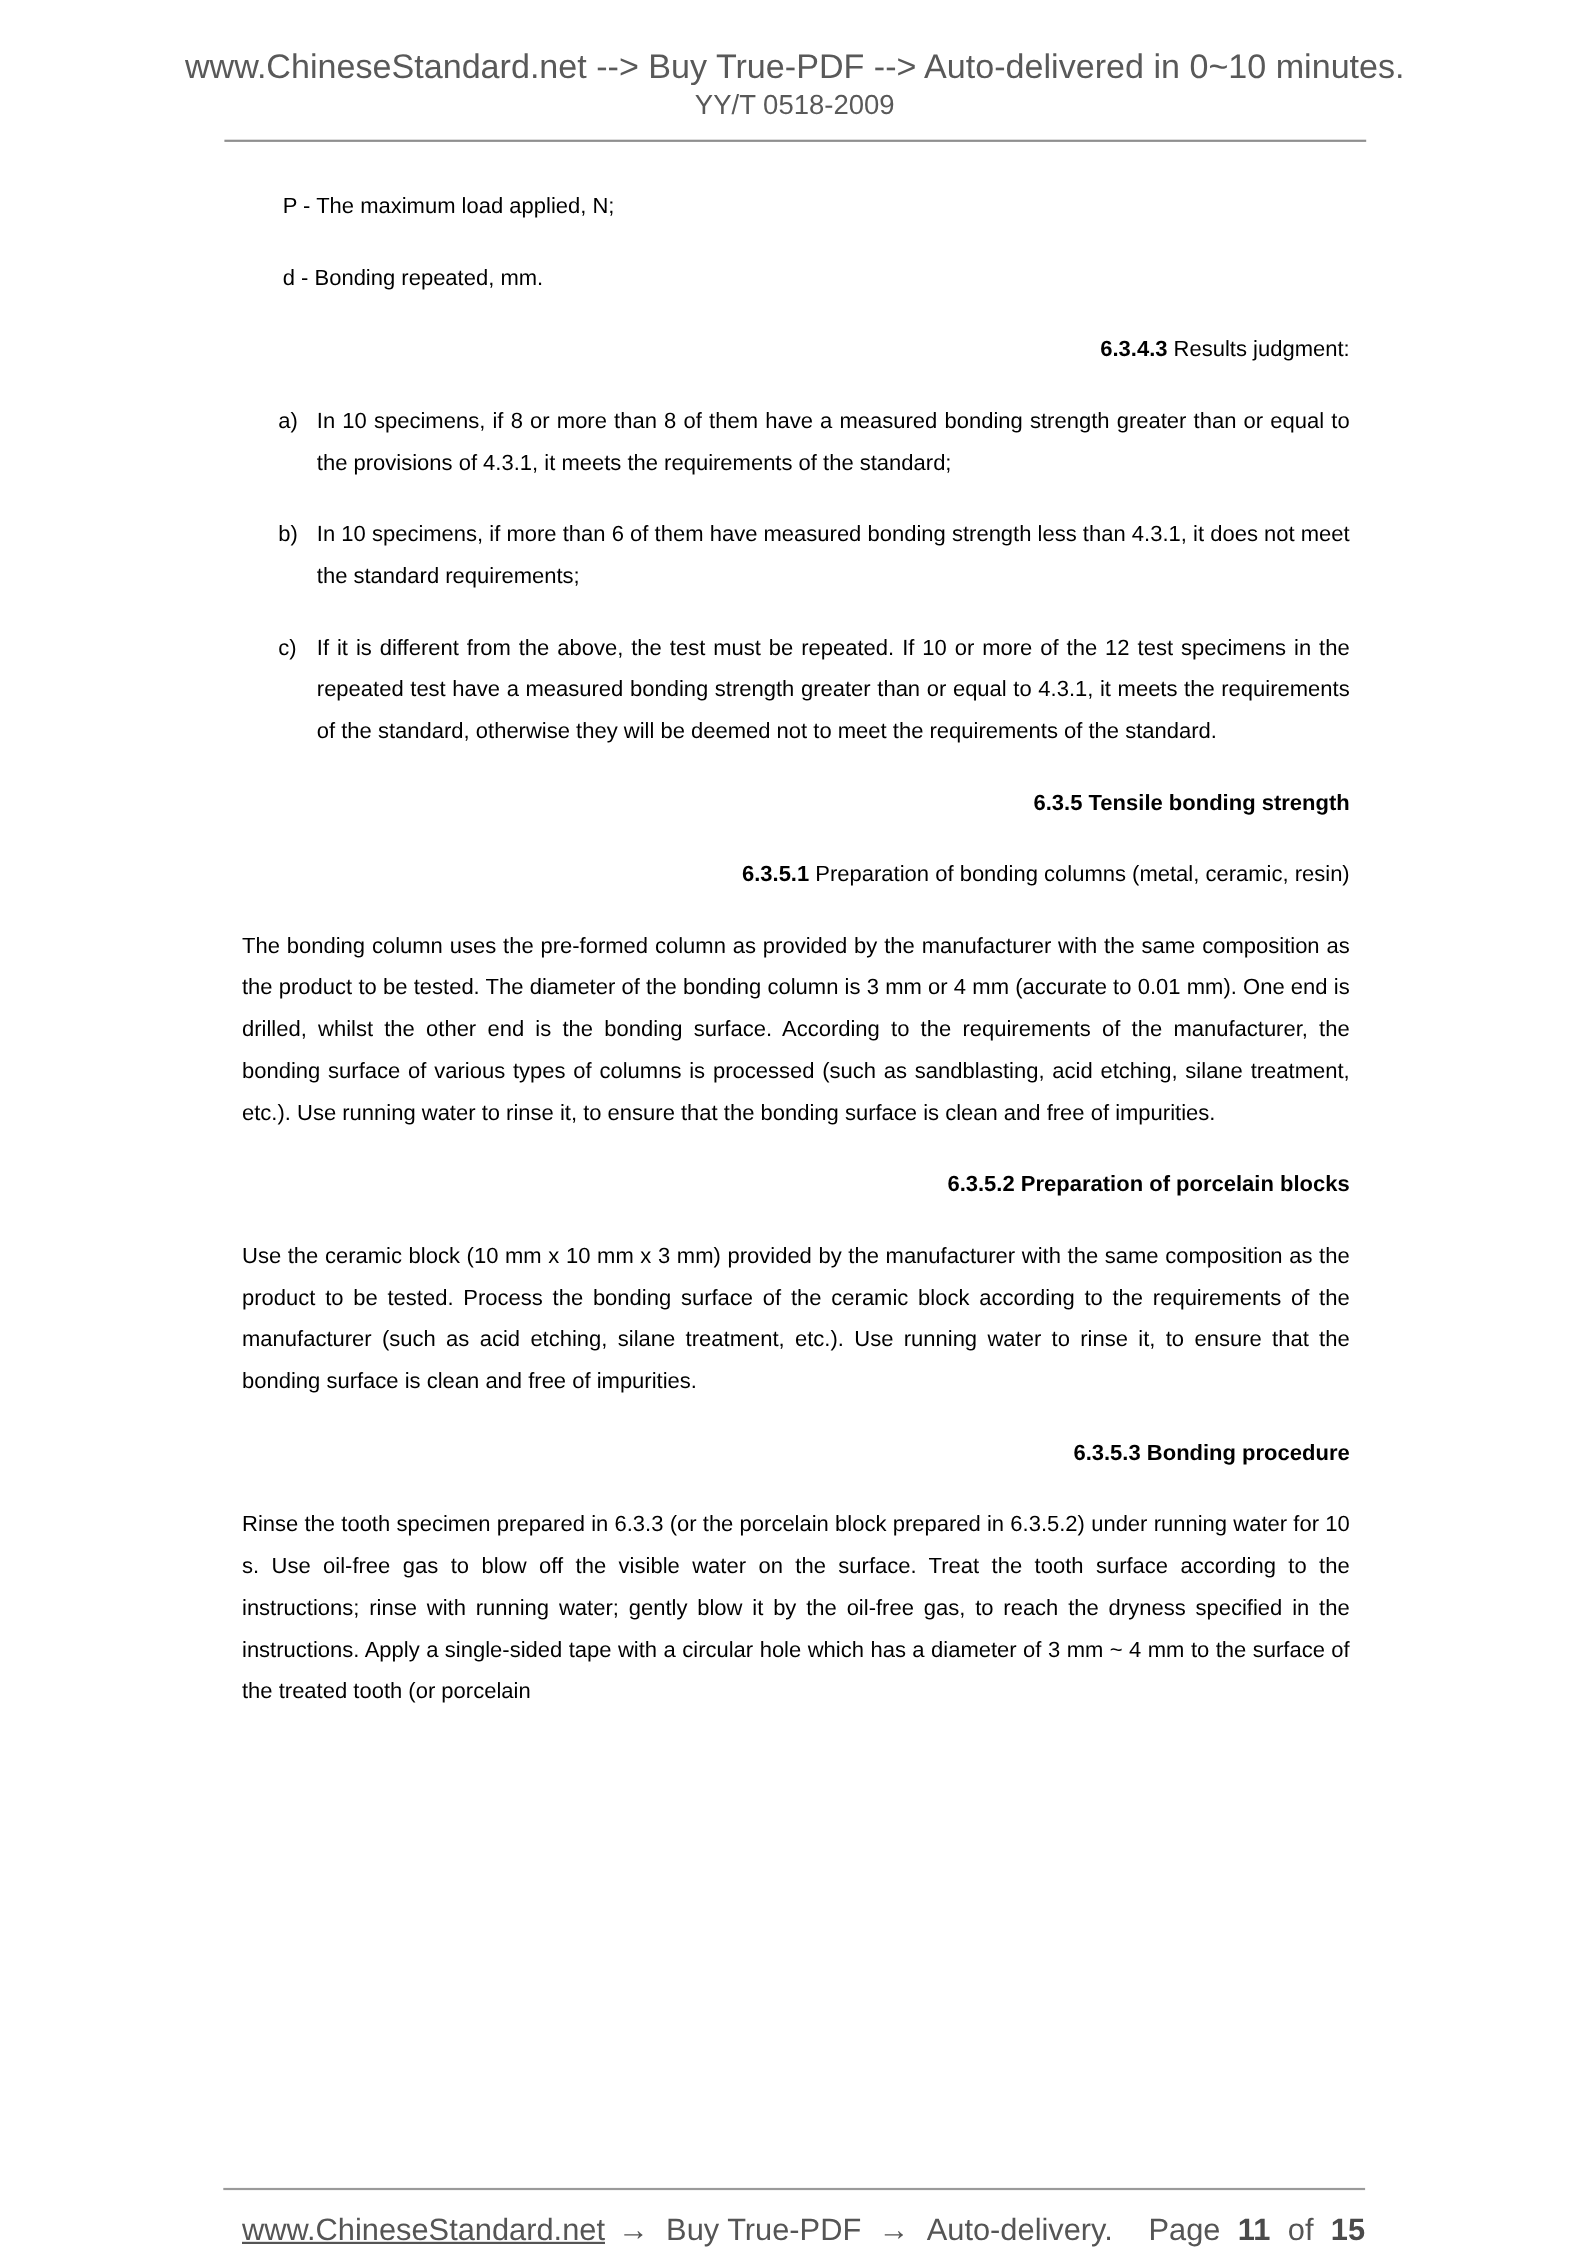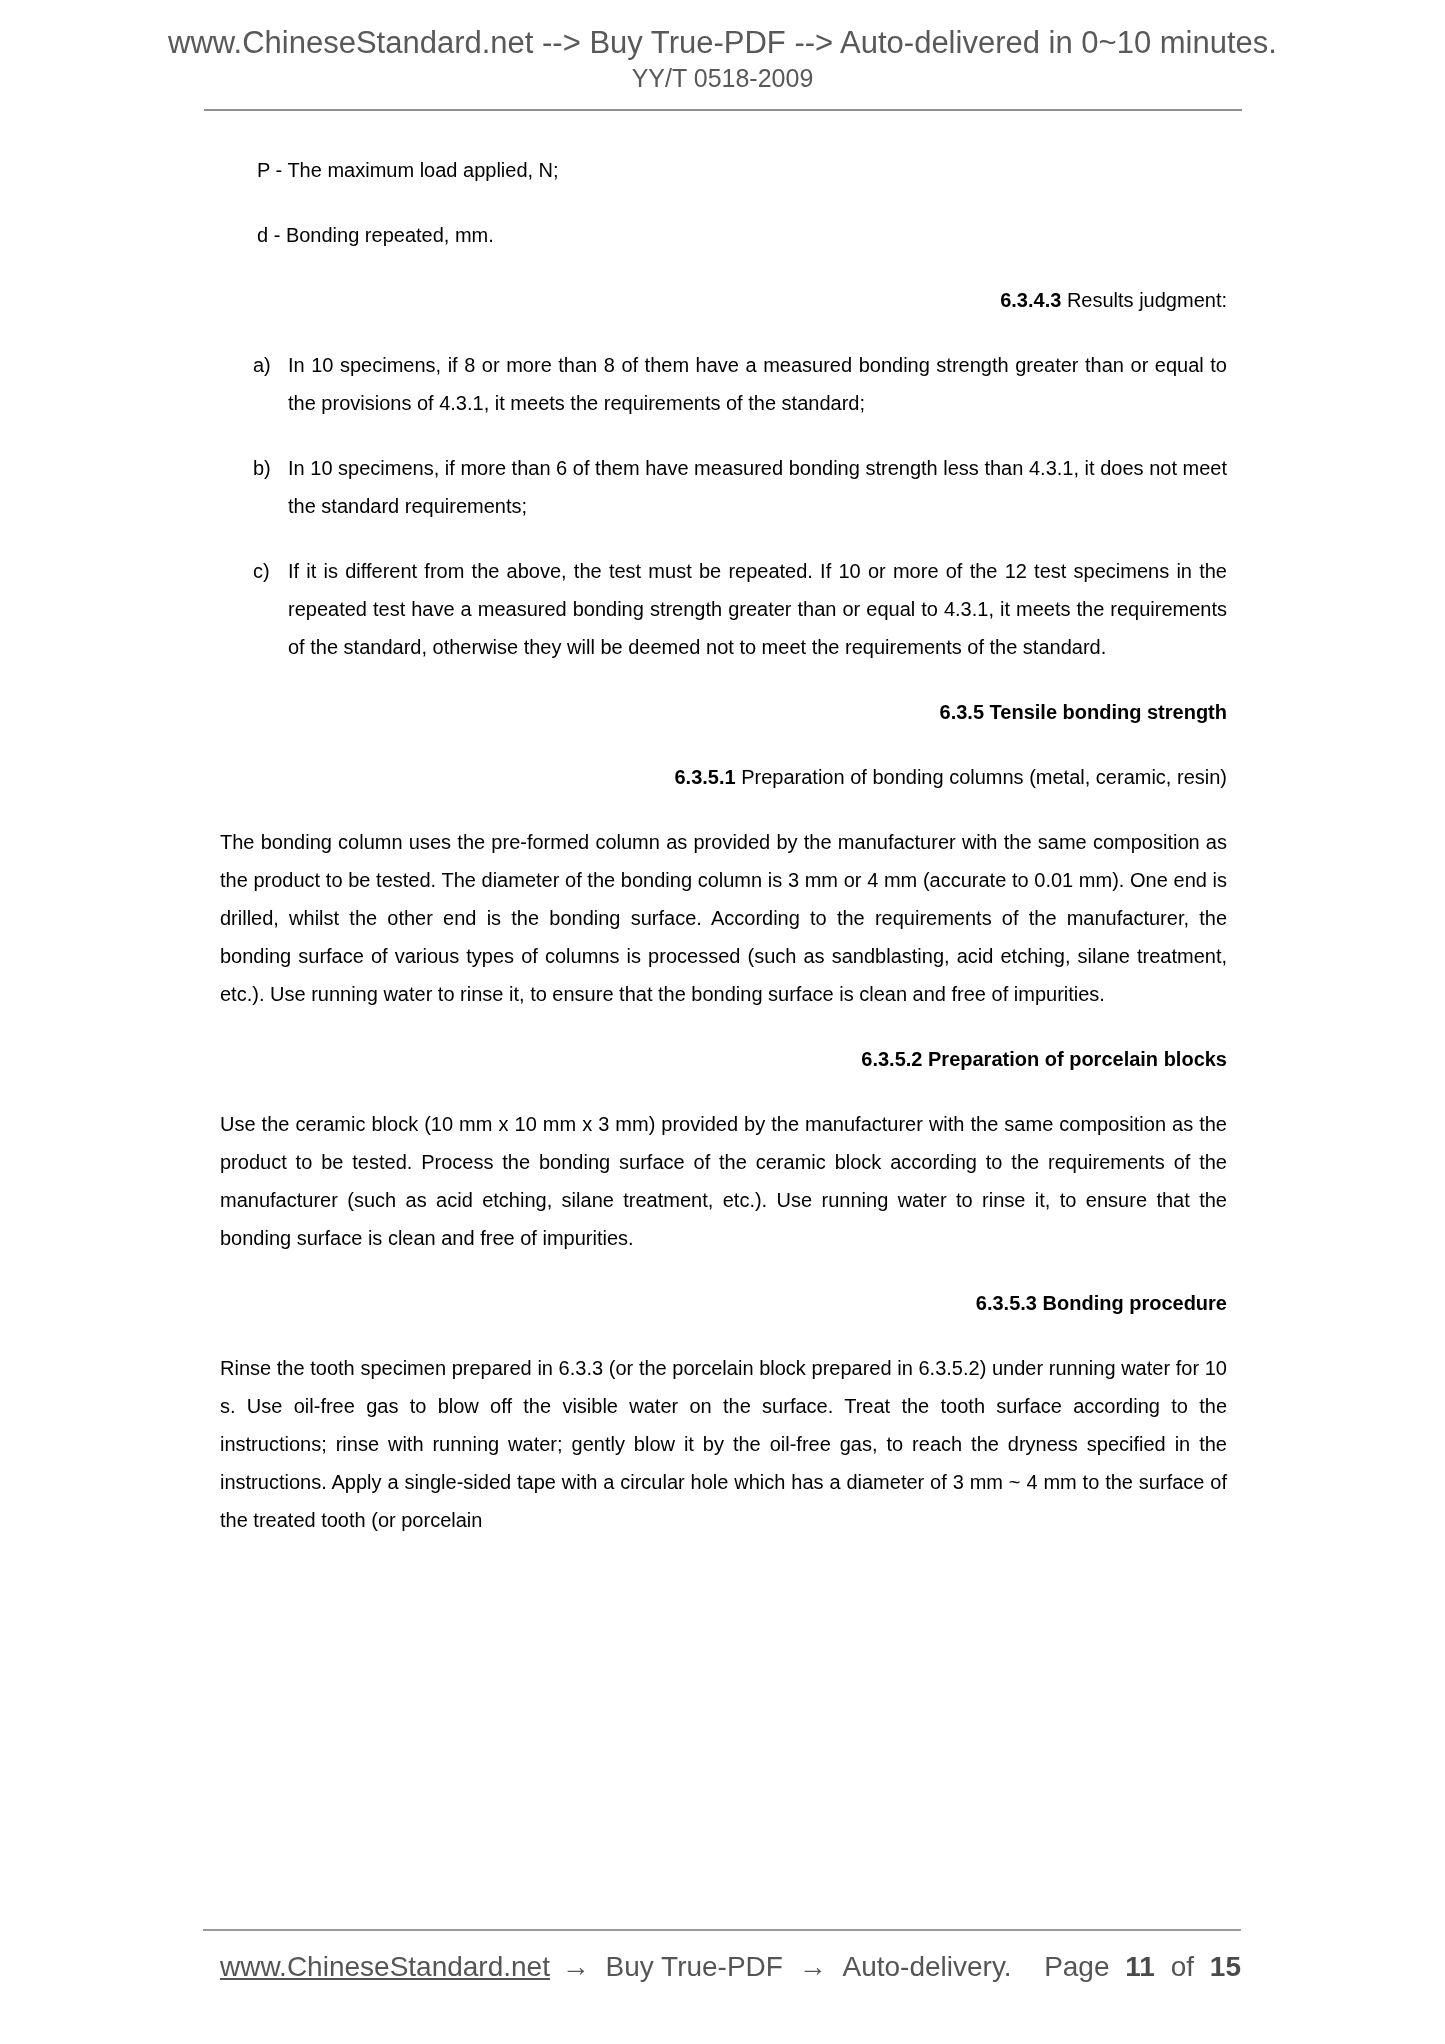--- a/index.html
+++ b/index.html
@@ -8,21 +8,21 @@
     height: 2044px;
     background: #ffffff;
     font-family: "Liberation Sans", sans-serif;
     color: #000000;
     position: relative;
     overflow: hidden;
   }
 
   
   .header {
-    padding-top: 24px;
+    padding-top: 42px;
     text-align: center;
   }
   .header-line1 {
     font-size: 31px;
     line-height: 37px;
     color: #595959;
     white-space: nowrap;
   }
   .header-line2 {
     font-size: 25px;
@@ -65,21 +65,21 @@
   .li .marker {
     position: absolute;
     left: 33px;
     top: 0;
   }
 
   
   .footer {
     position: absolute;
     left: 203px;
-    top: 1929px;
+    top: 1989px;
     width: 1038px;
   }
   .footer .rule2 {
     border-top: 2px solid #9a9a9a;
     height: 0;
     width: 100%;
   }
   .footer-row {
     margin-top: 20px;
     padding-left: 17px;

